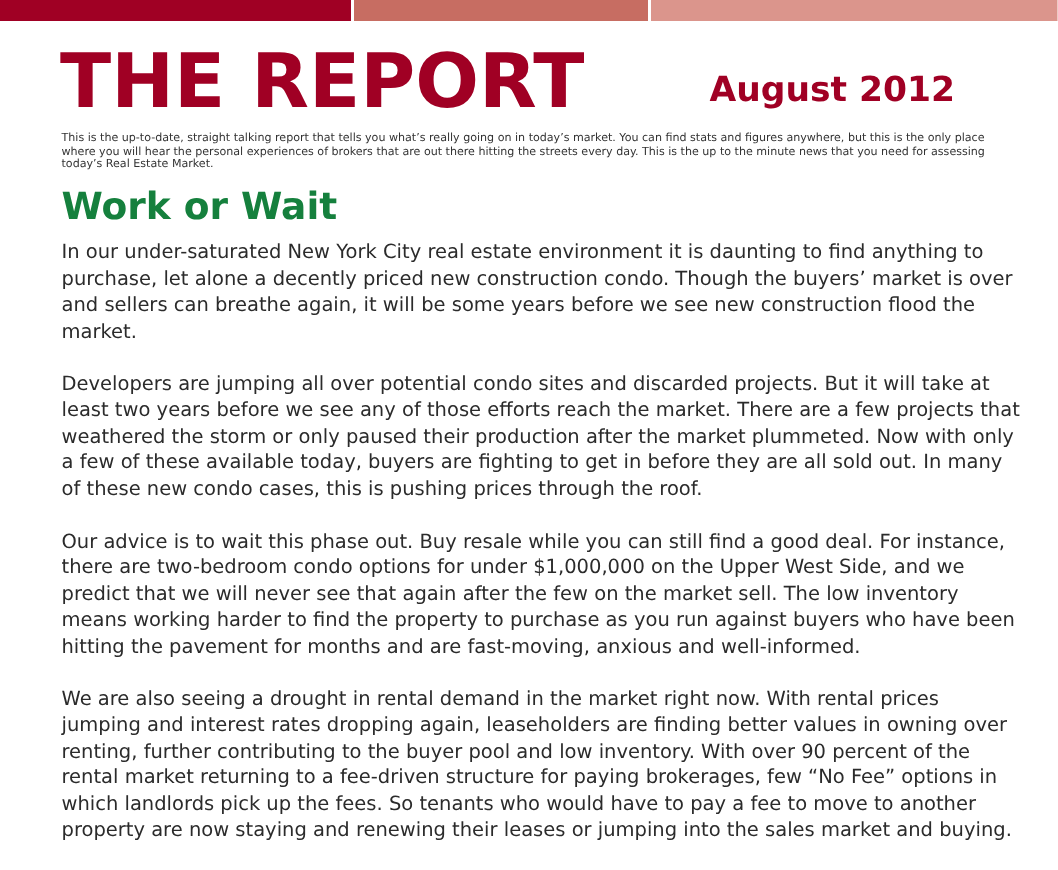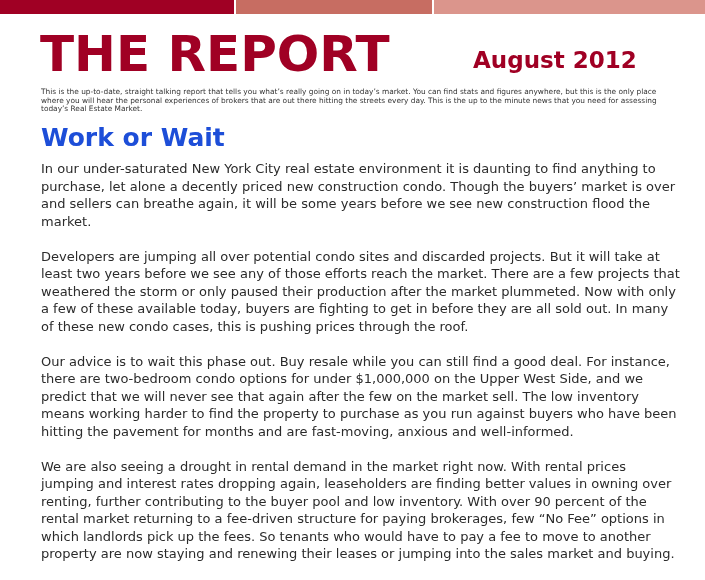--- a/index.html
+++ b/index.html
@@ -91,20 +91,20 @@
   <div class="bar bar-1" style="background: rgb(160, 0, 36);"></div>
   <div class="bar bar-2" style="background: rgb(199, 109, 98);"></div>
   <div class="bar bar-3" style="background: rgb(219, 149, 140);"></div>
 </div>
 
 <h1 class="masthead-title" style="color: rgb(160, 0, 36);">THE REPORT</h1>
 <div class="masthead-date" style="color: rgb(160, 0, 36);">August 2012</div>
 
 <p class="intro">This is the up-to-date, straight talking report that tells you what’s really going on in today’s market.  You can find stats and figures anywhere, but this is the only place where you will hear the personal experiences of brokers that are out there hitting the streets every day.  This is the up to the minute news that you need for assessing today’s Real Estate Market.</p>
 
-<h2 class="section-title" style="color: #1d4ed8;">Work or Wait</h2>
+<h2 class="section-title" style="color: #15803d;">Work or Wait</h2>
 
 <div class="article">
   <p>In our under-saturated New York City real estate environment it is daunting to find anything to purchase, let alone a decently priced new construction condo. Though the buyers’ market is over and sellers can breathe again, it will be some years before we see new construction flood the market.</p>
   <p>Developers are jumping all over potential condo sites and discarded projects. But it will take at least two years before we see any of those efforts reach the market. There are a few projects that weathered the storm or only paused their production after the market plummeted. Now with only a few of these available today, buyers are fighting to get in before they are all sold out.  In many of these new condo cases, this is pushing prices through the roof.</p>
   <p>Our advice is to wait this phase out. Buy resale while you can still find a good deal. For instance, there are two-bedroom condo options for under $1,000,000 on the Upper West Side, and we predict that we will never see that again after the few on the market sell. The low inventory means working harder to find the property to purchase as you run against buyers who have been hitting the pavement for months and are fast-moving, anxious and well-informed.</p>
   <p>We are also seeing a drought in rental demand in the market right now. With rental prices jumping and interest rates dropping again, leaseholders are finding better values in owning over renting, further contributing to the buyer pool and low inventory. With over 90 percent of the rental market returning to a fee-driven structure for paying brokerages, few “No Fee” options in which landlords pick up the fees. So tenants who would have to pay a fee to move to another property are now staying and renewing their leases or jumping into the sales market and buying.</p>
 </div>
 
 </body></html>

